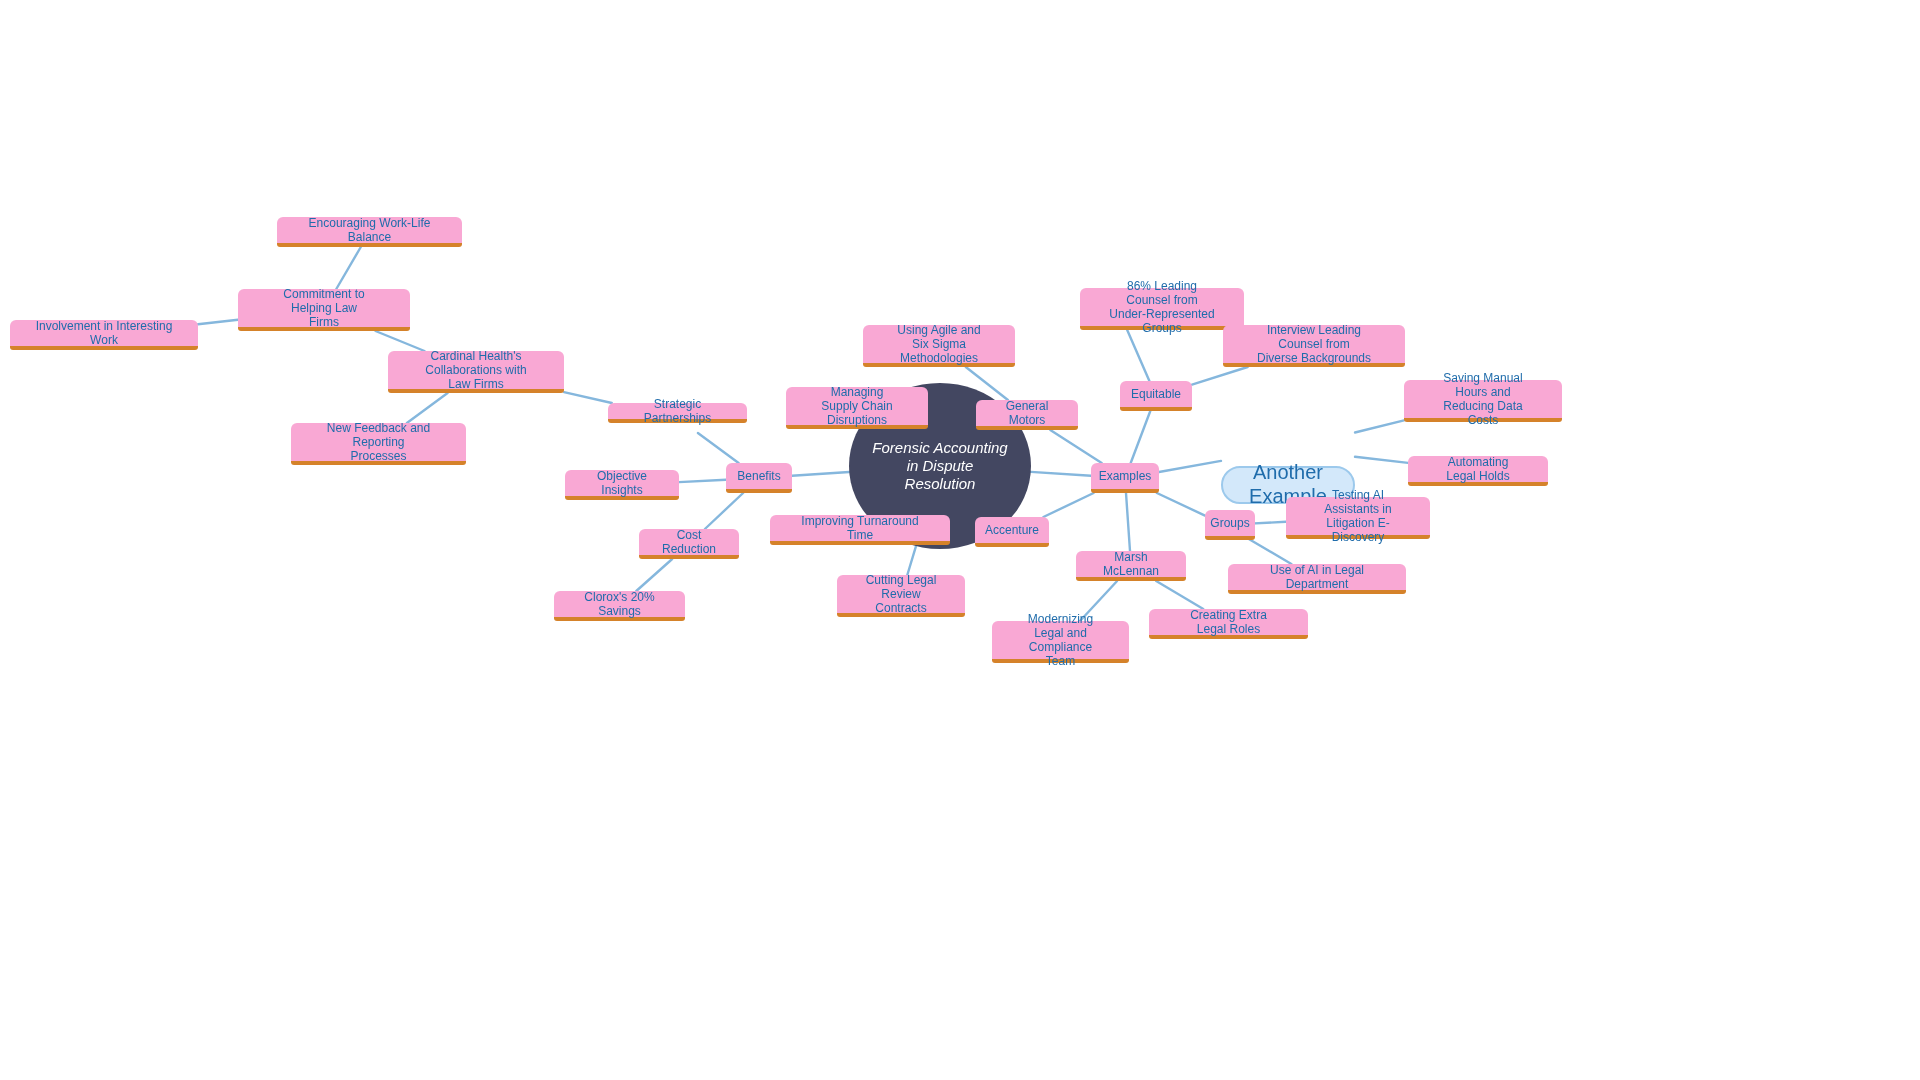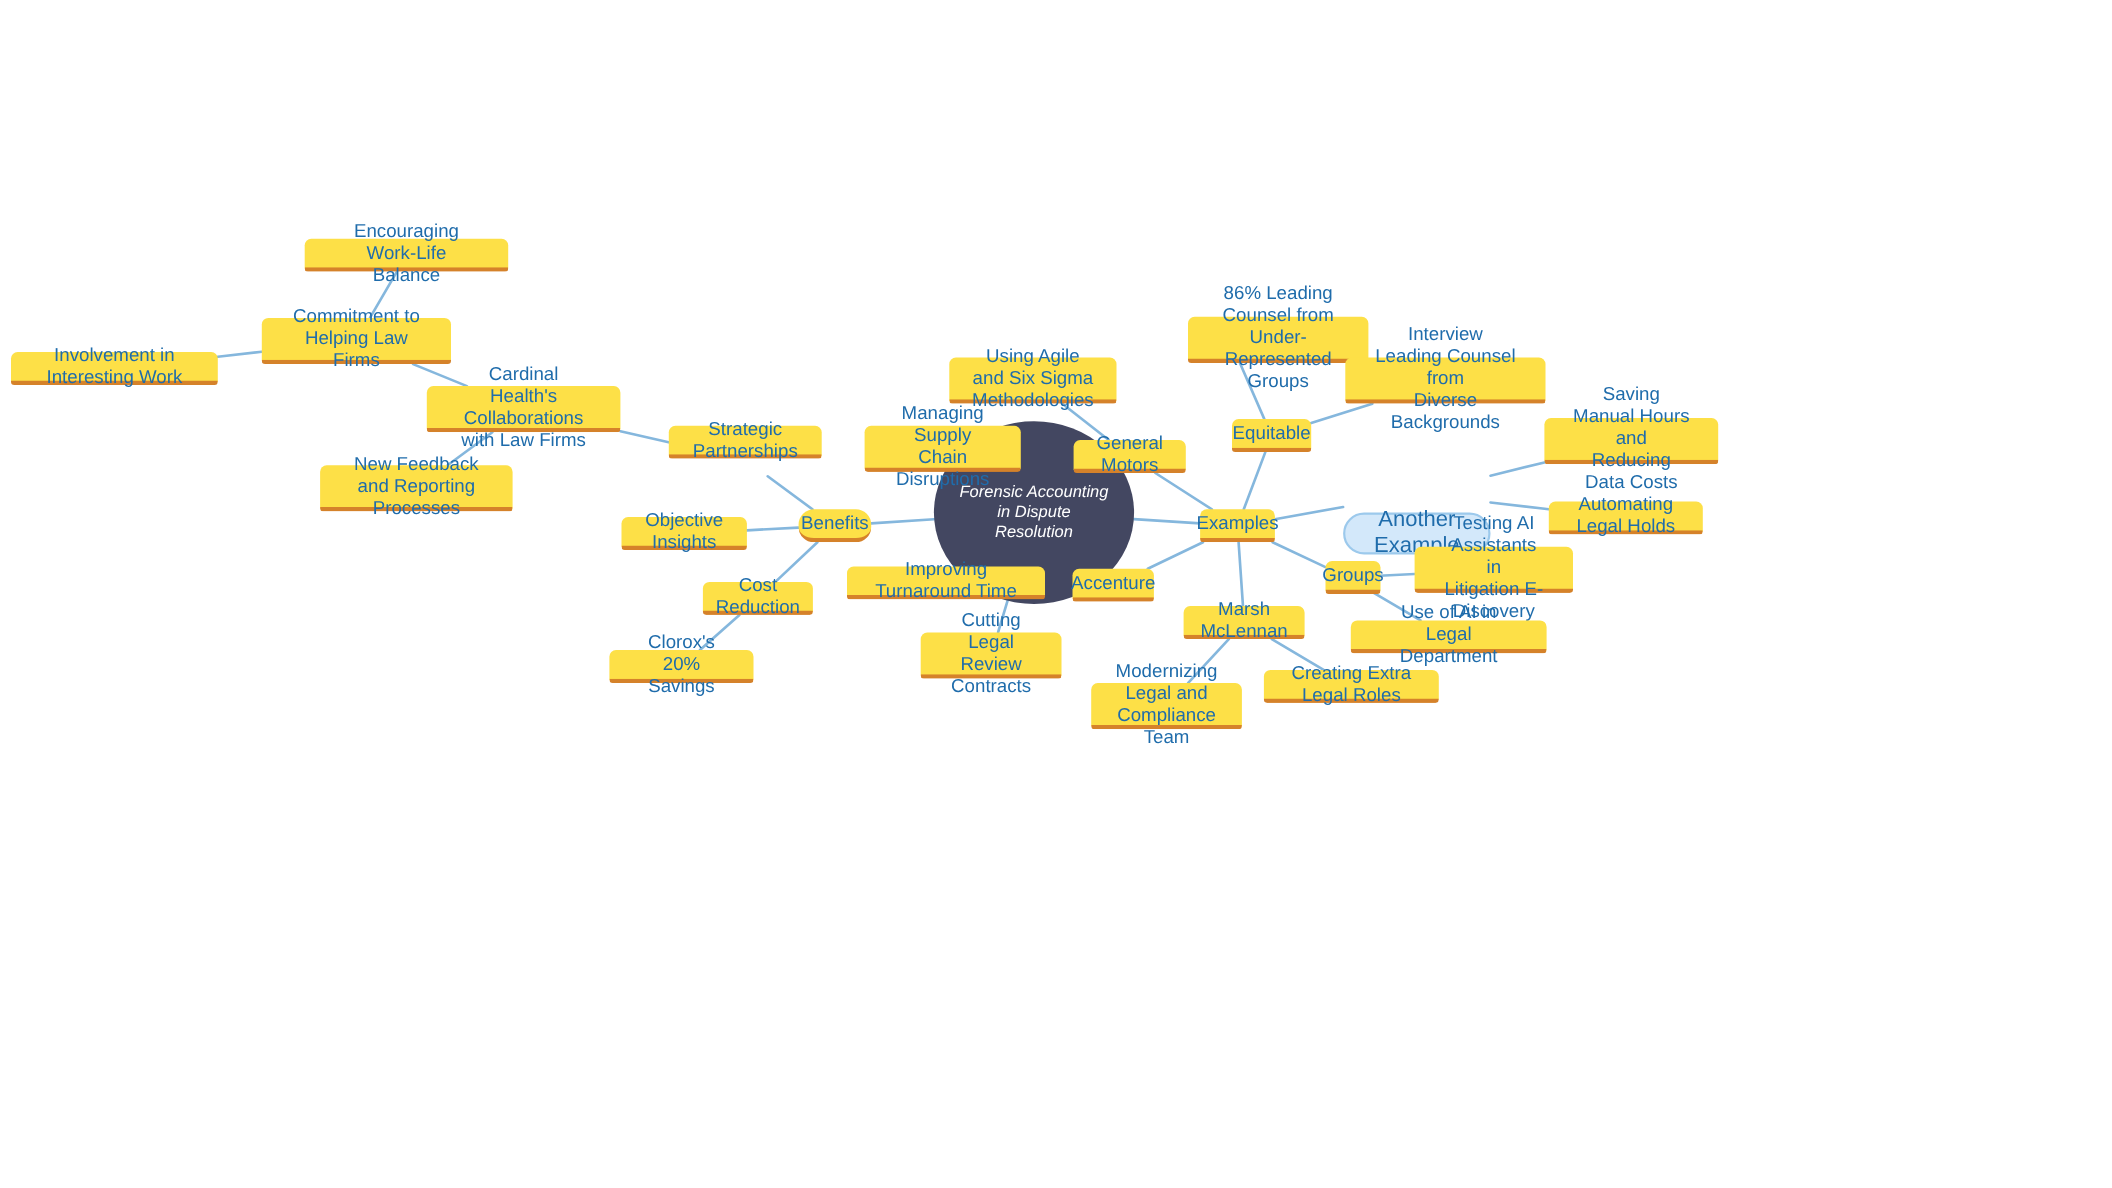--- a/index.html
+++ b/index.html
@@ -33,25 +33,25 @@
     box-sizing: border-box;
     display: flex;
     align-items: center;
     justify-content: center;
     text-align: center;
     line-height: 1.18;
     white-space: pre-line;
   }
   
   .node.box {
-    background: #fde047;
+    background: #f9a8d4;
     color: #1f6cab;
     border-radius: 6px 6px 3px 3px;
     border-bottom: 4px solid #d5822a;
-    font-size: 17px;
+    font-size: 12px;
     padding: 6px 25px;
   }
   
   .node.pill {
     background: #d3e8fa;
     color: #1f6cab;
     border: 2px solid #9cc9ec;
     border-radius: 26px;
     font-size: 20px;
     padding: 6px 14px;
@@ -101,23 +101,23 @@
       <line x1="1192.0" y1="384.6" x2="1247.6" y2="367.0" stroke="#85b7dd" stroke-width="2.4" stroke-linecap="round"></line>
       <line x1="1355.0" y1="432.5" x2="1404.0" y2="420.4" stroke="#85b7dd" stroke-width="2.4" stroke-linecap="round"></line>
       <line x1="1355.0" y1="456.8" x2="1408.0" y2="462.9" stroke="#85b7dd" stroke-width="2.4" stroke-linecap="round"></line>
       <line x1="1245.0" y1="523.9" x2="1286.0" y2="521.8" stroke="#85b7dd" stroke-width="2.4" stroke-linecap="round"></line>
       <line x1="1245.0" y1="536.7" x2="1291.4" y2="564.0" stroke="#85b7dd" stroke-width="2.4" stroke-linecap="round"></line>
       <line x1="1117.1" y1="581.0" x2="1080.0" y2="621.0" stroke="#85b7dd" stroke-width="2.4" stroke-linecap="round"></line>
       <line x1="1156.2" y1="581.0" x2="1203.3" y2="609.0" stroke="#85b7dd" stroke-width="2.4" stroke-linecap="round"></line>
     </svg>
 <div class="node hub" style="left: 849px; top: 383px; width: 182px; height: 166px;">Forensic Accounting in Dispute
 Resolution</div>
-    <div class="node box" style="left: 726px; top: 463px; width: 66px; height: 30px; border-radius: 14px;">Benefits</div>
+    <div class="node box" style="left: 726px; top: 463px; width: 66px; height: 30px;">Benefits</div>
     <div class="node box" style="left: 565px; top: 470px; width: 114px; height: 30px;">Objective Insights</div>
-    <div class="node box" style="left: 608px; top: 387px; width: 139px; height: 30px;">Strategic Partnerships</div>
+    <div class="node box" style="left: 608px; top: 403px; width: 139px; height: 20px;">Strategic Partnerships</div>
     <div class="node box" style="left: 639px; top: 529px; width: 100px; height: 30px;">Cost Reduction</div>
     <div class="node box" style="left: 554px; top: 591px; width: 131px; height: 30px;">Clorox's 20% Savings</div>
     <div class="node box" style="left: 388px; top: 351px; width: 176px; height: 42px;">Cardinal Health's
 Collaborations with Law Firms</div>
     <div class="node box" style="left: 291px; top: 423px; width: 175px; height: 42px;">New Feedback and Reporting
 Processes</div>
     <div class="node box" style="left: 238px; top: 289px; width: 172px; height: 42px;">Commitment to Helping Law
 Firms</div>
     <div class="node box" style="left: 277px; top: 217px; width: 185px; height: 30px;">Encouraging Work-Life Balance</div>
     <div class="node box" style="left: 10px; top: 320px; width: 188px; height: 30px;">Involvement in Interesting Work</div>

